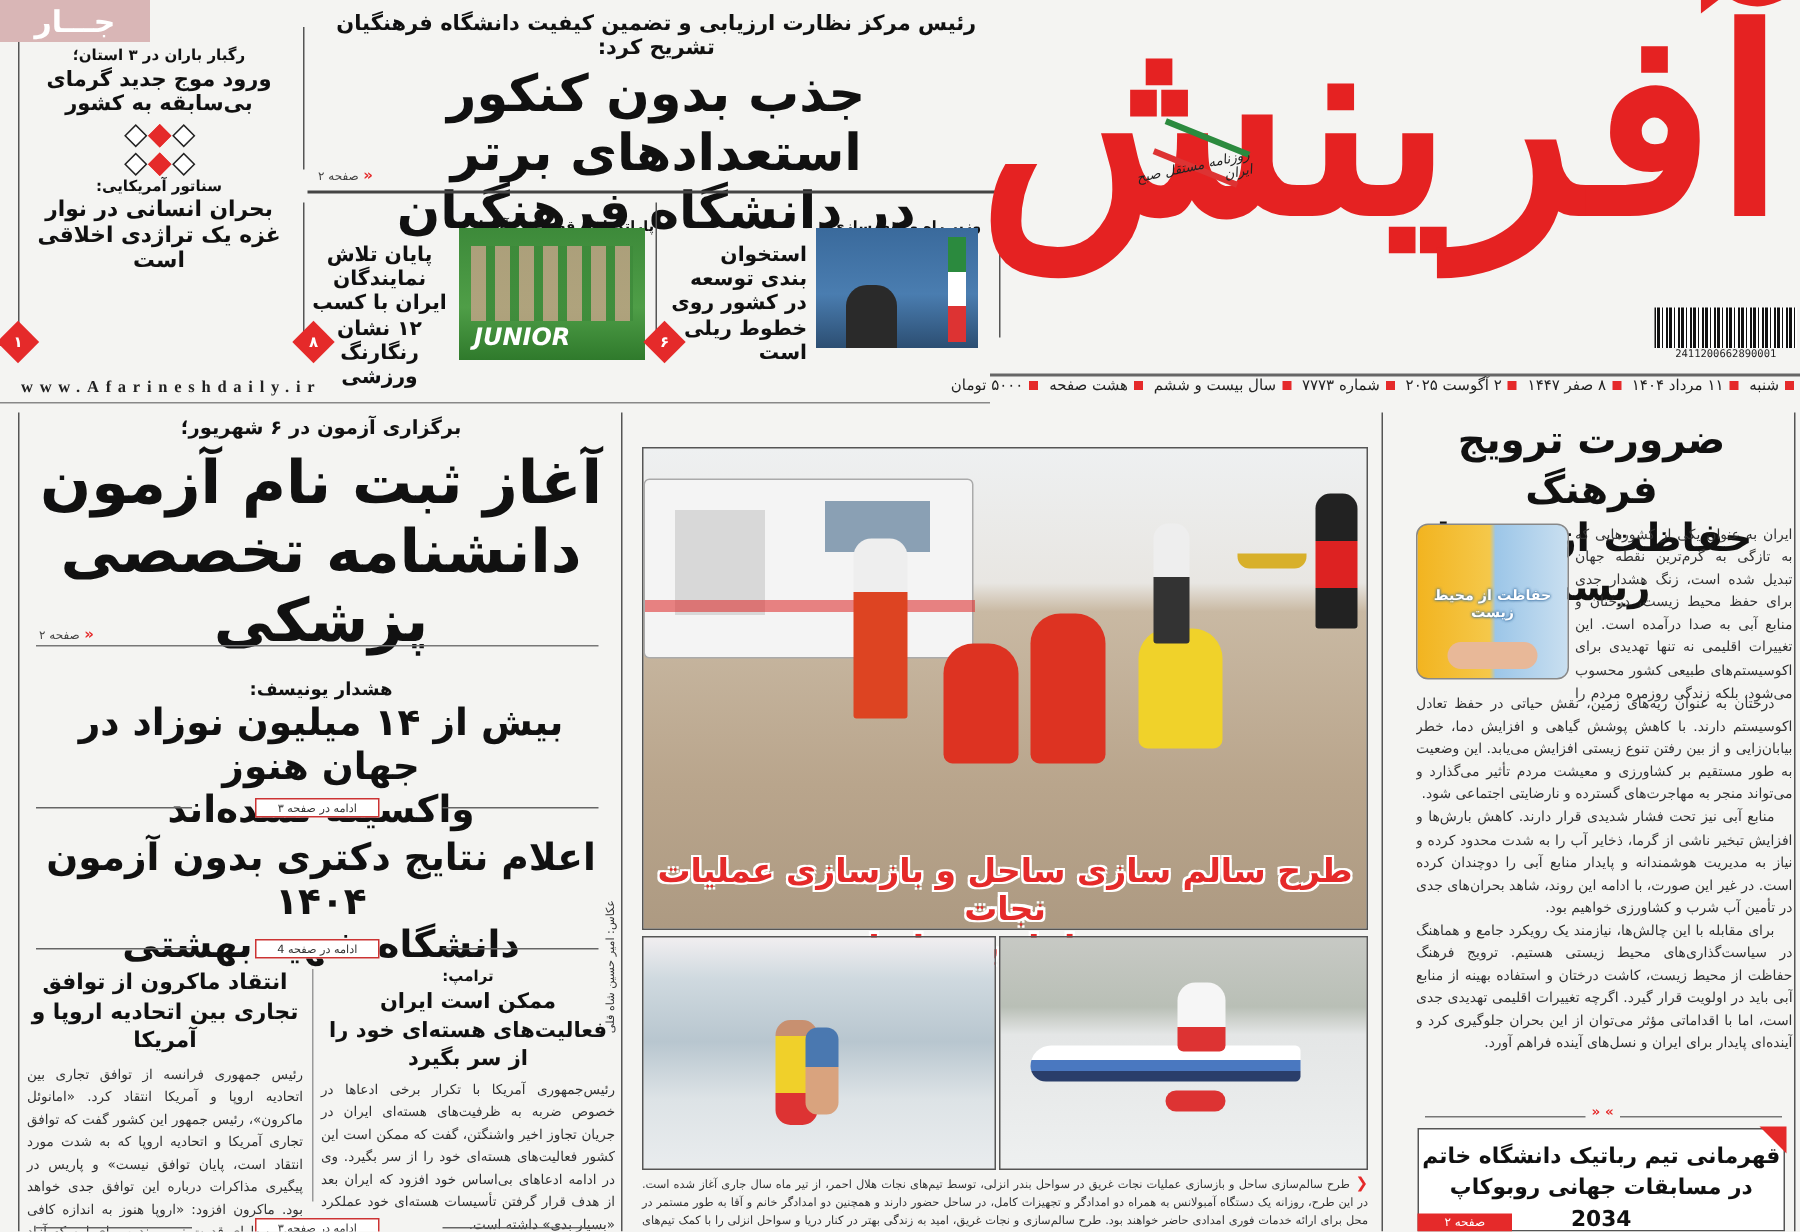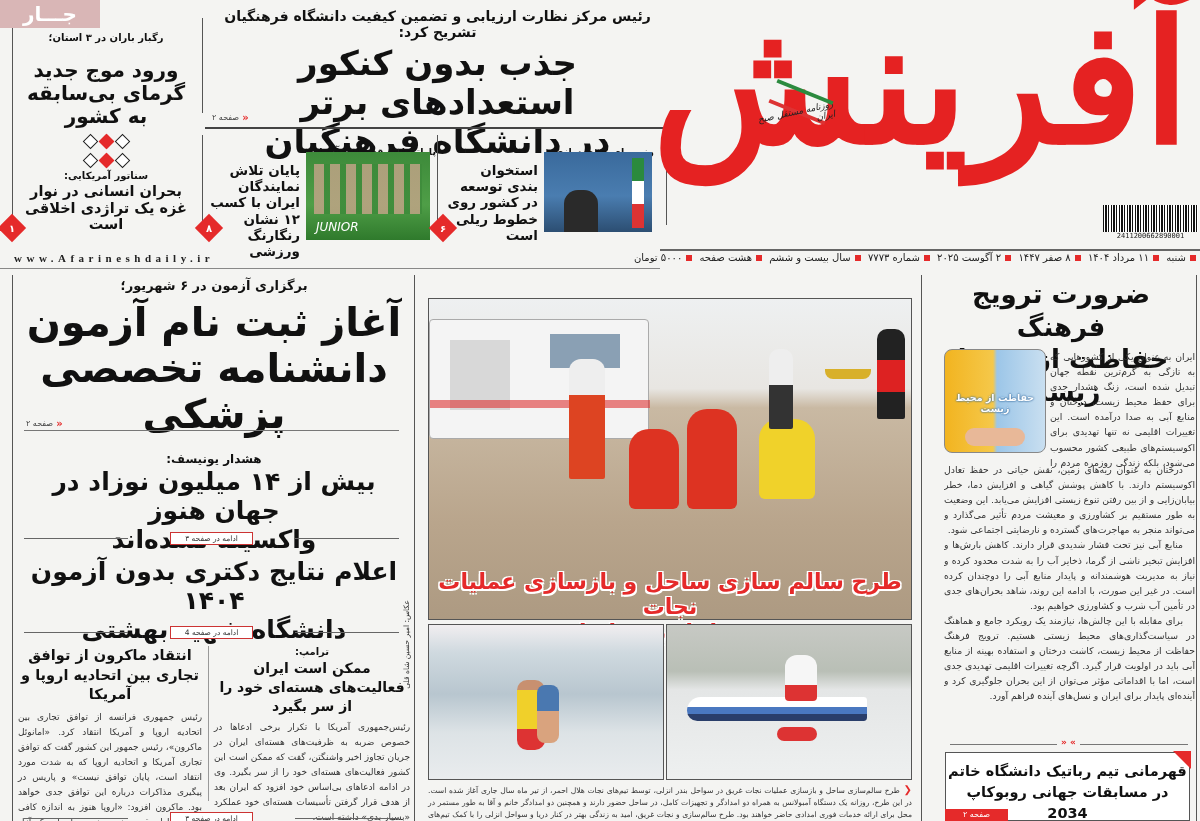--- a/index.html
+++ b/index.html
@@ -26,21 +26,21 @@
   .sep-dot { display:inline-block; width:6px; height:6px; background:#e52a2a; margin:0 4px; vertical-align: middle; }
 </style>
 </head>
 <body>
 
 <div class="abs" style="left:0;top:0;width:100px;height:28px;background:#d9b6b6;color:#fff;font-weight:bold;font-size:20px;display:flex;align-items:center;justify-content:center;direction:rtl;">جـــار</div>
 <div class="vline" style="left:12px;top:28px;height:196px;"></div>
 
 <div class="abs rtl" style="left:16px;top:32px;width:180px;">
   <div class="kicker" style="font-size:10px;">رگبار باران در ۳ استان؛</div>
-  <div class="hd" style="font-size:20px;margin-top:16px;">ورود موج جدید گرمای بی‌سابقه به کشور</div>
+  <div class="hd" style="font-size:14px;margin-top:2px;">ورود موج جدید گرمای بی‌سابقه به کشور</div>
   <div class="diamonds" style="margin:8px 0 6px;">
       <div class="dm"></div>
       <div class="dm red"></div>
       <div class="dm"></div>
     </div>
   <div class="diamonds" style="margin:8px 0 4px;">
       <div class="dm"></div>
       <div class="dm red"></div>
       <div class="dm"></div>
     </div>
@@ -59,24 +59,24 @@
 </div>
 <div class="abs page-mark" style="left:212px;top:112px;">
     <span class="chev">«</span>
     <span>صفحه ۲</span>
   </div>
 <div class="hline" style="left:205px;top:127px;width:460px;height:2px;background:#444;"></div>
 
 <div class="vline" style="left:202px;top:135px;height:90px;"></div>
 <div class="abs rtl" style="left:206px;top:146px;width:230px;height:94px;">
   <div class="kicker" style="position:absolute;right:0;top:0;font-size:9.5px;">پاراتکواندو قهرمانی آسیا؛</div>
-  <div class="hd" style="position:absolute;left:0;top:16px;width:94px;font-size:13.5px;text-align:right;line-height:1.2;">پایان تلاش نمایندگان ایران با کسب ۱۲ نشان رنگارنگ ورزشی</div>
+  <div class="hd" style="position:absolute;left:0;top:16px;width:94px;font-size:13.5px;text-align:center;line-height:1.2;">پایان تلاش نمایندگان ایران با کسب ۱۲ نشان رنگارنگ ورزشی</div>
   <div class="photo" style="left:100px;top:6px;width:124px;height:88px;background:linear-gradient(180deg,#3d8a3a 0%,#4f9e47 60%,#2f7a2c 100%);border:none;">
     <div style="position:absolute;left:8px;top:12px;width:108px;height:50px;background:repeating-linear-gradient(90deg,#c7a48a 0 10px,#3d8a3a 10px 16px);opacity:.8;"></div>
-    <div style="position:absolute;left:10px;bottom:6px;font-size:12px;font-weight:normal;color:#fff;font-style:italic;margin-top:18px;">JUNIOR</div>
+    <div style="position:absolute;left:10px;bottom:6px;font-size:16px;font-weight:bold;color:#fff;font-style:italic;margin-top:18px;">JUNIOR</div>
   </div>
 </div>
 <div class="page-badge" style="left:199px;top:218px;">
     <span>۸</span>
   </div>
 
 <div class="vline" style="left:437px;top:135px;height:90px;"></div>
 <div class="abs rtl" style="left:442px;top:146px;width:220px;height:94px;">
   <div class="kicker" style="position:absolute;right:8px;top:0;font-size:9.5px;">وزیر راه و شهرسازی:</div>
   <div class="hd" style="position:absolute;left:4px;top:16px;width:92px;font-size:13.5px;text-align:right;line-height:1.2;">استخوان بندی توسعه در کشور روی خطوط ریلی است</div>

